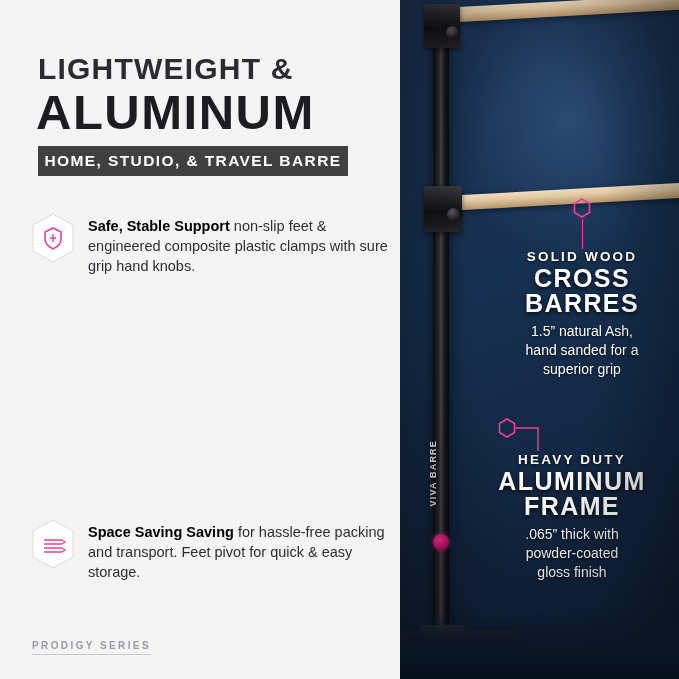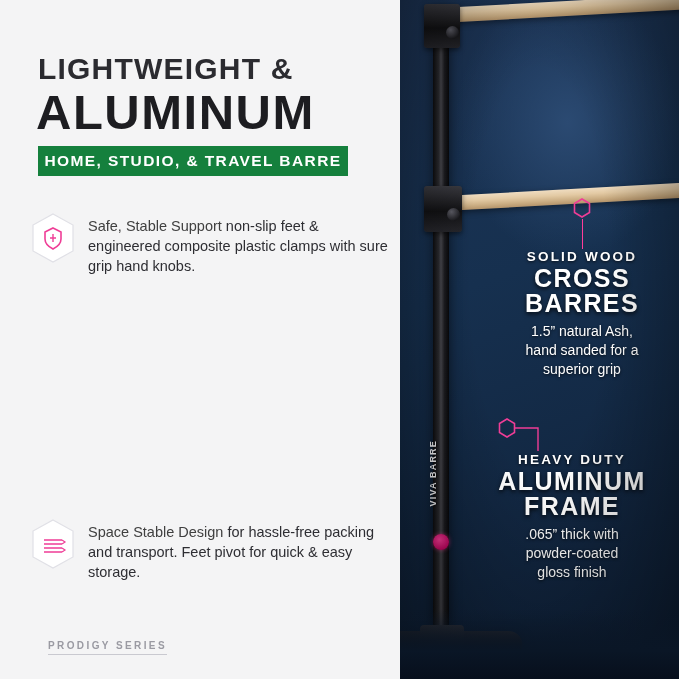--- a/index.html
+++ b/index.html
@@ -217,21 +217,21 @@
     letter-spacing: 1.5px;
     color: #1d1d21;
     font-weight: bold;
   }
   #subbar {
     position: absolute;
     left: 38px;
     top: 146px;
     width: 310px;
     height: 30px;
-    background: #15803d;
+    background: #404040;
     display: flex;
     align-items: center;
     justify-content: center;
   }
   #subbar span {
     color: #ffffff;
     font-size: 15.5px;
     font-weight: bold;
     letter-spacing: 1.4px;
   }
@@ -251,31 +251,31 @@
     margin-right: 12px;
   }
   .feature .hexicon svg { display: block; }
   .feature .ftext {
     font-size: 14.5px;
     line-height: 20px;
     color: #2e2e33;
     padding-top: 4px;
   }
   .feature .ftext b {
-    color: #404040;
-    font-weight: normal;
+    color: #000000;
+    font-weight: bold;
   }
   #feature-1 { top: 212px; }
   #feature-2 { top: 322px; }
   #feature-3 { top: 425px; }
   #feature-4 { top: 518px; }
 
   #series-label {
     position: absolute;
-    left: 48px;
+    left: 32px;
     bottom: 24px;
     font-size: 10px;
     letter-spacing: 2.4px;
     color: #9a9aa2;
     font-weight: bold;
     border-bottom: 1px solid #c9c9d0;
     padding-bottom: 3px;
   }
 </style>
 </head>
@@ -358,20 +358,20 @@
 
     <div class="feature" id="feature-4">
       <div class="hexicon">
         <svg width="46" height="52" viewBox="0 0 46 52">
           <polygon points="23,2 43,13 43,39 23,50 3,39 3,13" fill="#ffffff" stroke="#e0e0e6" stroke-width="1.2"></polygon>
           <path d="M14 22 h18 M14 26 h18 M14 30 h18 M14 34 h18" stroke="#ef3d96" stroke-width="1.4" fill="none"></path>
           <path d="M32 22 l3 2 -3 2 M32 30 l3 2 -3 2" stroke="#ef3d96" stroke-width="1.2" fill="none"></path>
         </svg>
       </div>
       <div class="ftext">
-        <b>Space Stable Design</b><span> for hassle-free packing and transport. Feet pivot for quick &amp; easy storage.</span>
+        <b>Space Saving Saving</b><span> for hassle-free packing and transport. Feet pivot for quick &amp; easy storage.</span>
       </div>
     </div>
 
     <div id="series-label">PRODIGY SERIES</div>
   </div>
 
 </div>
 
 </body></html>

